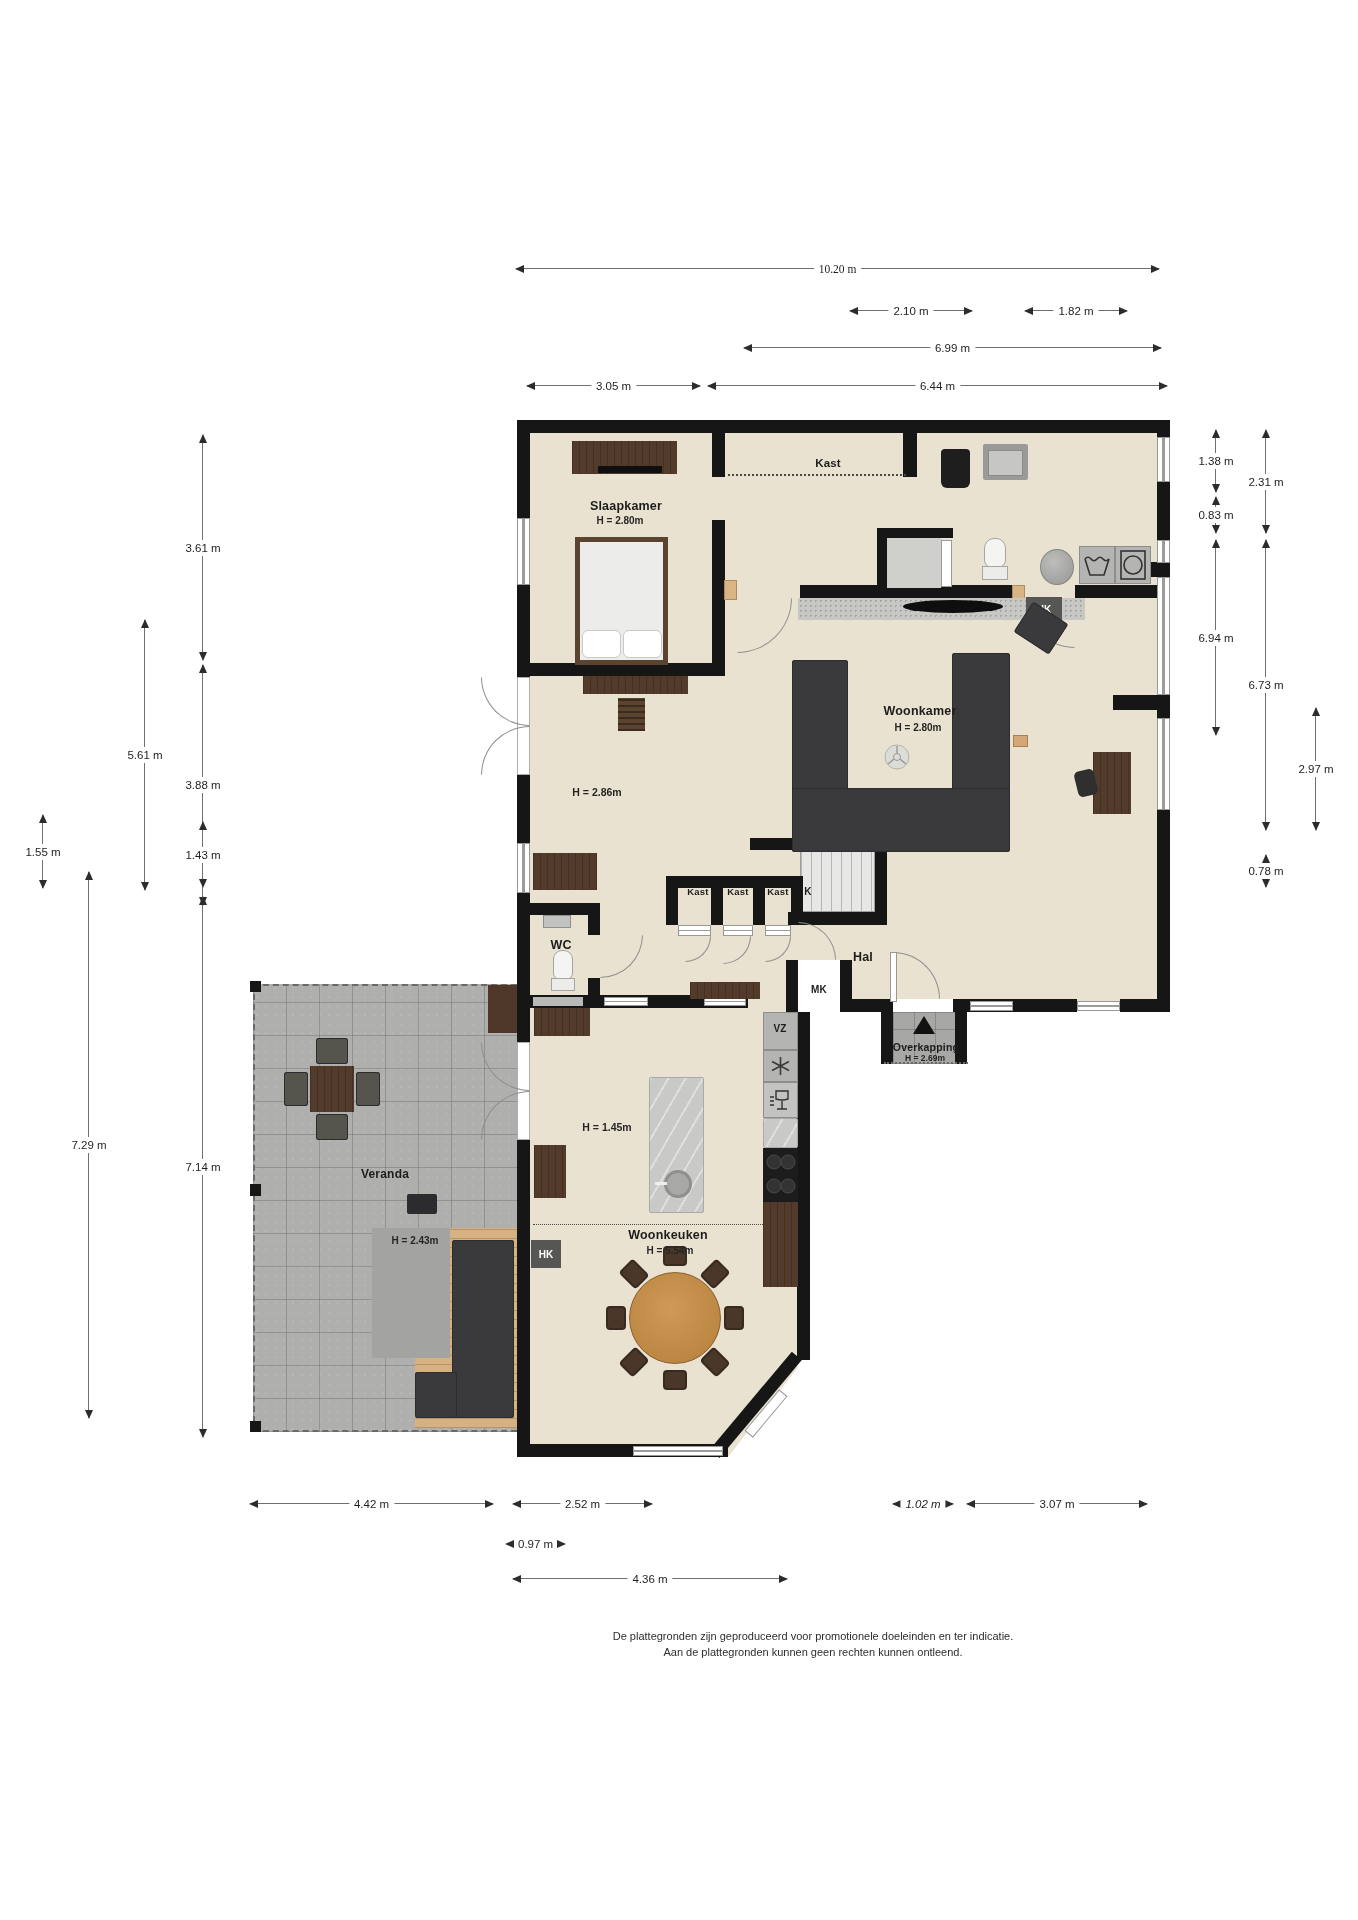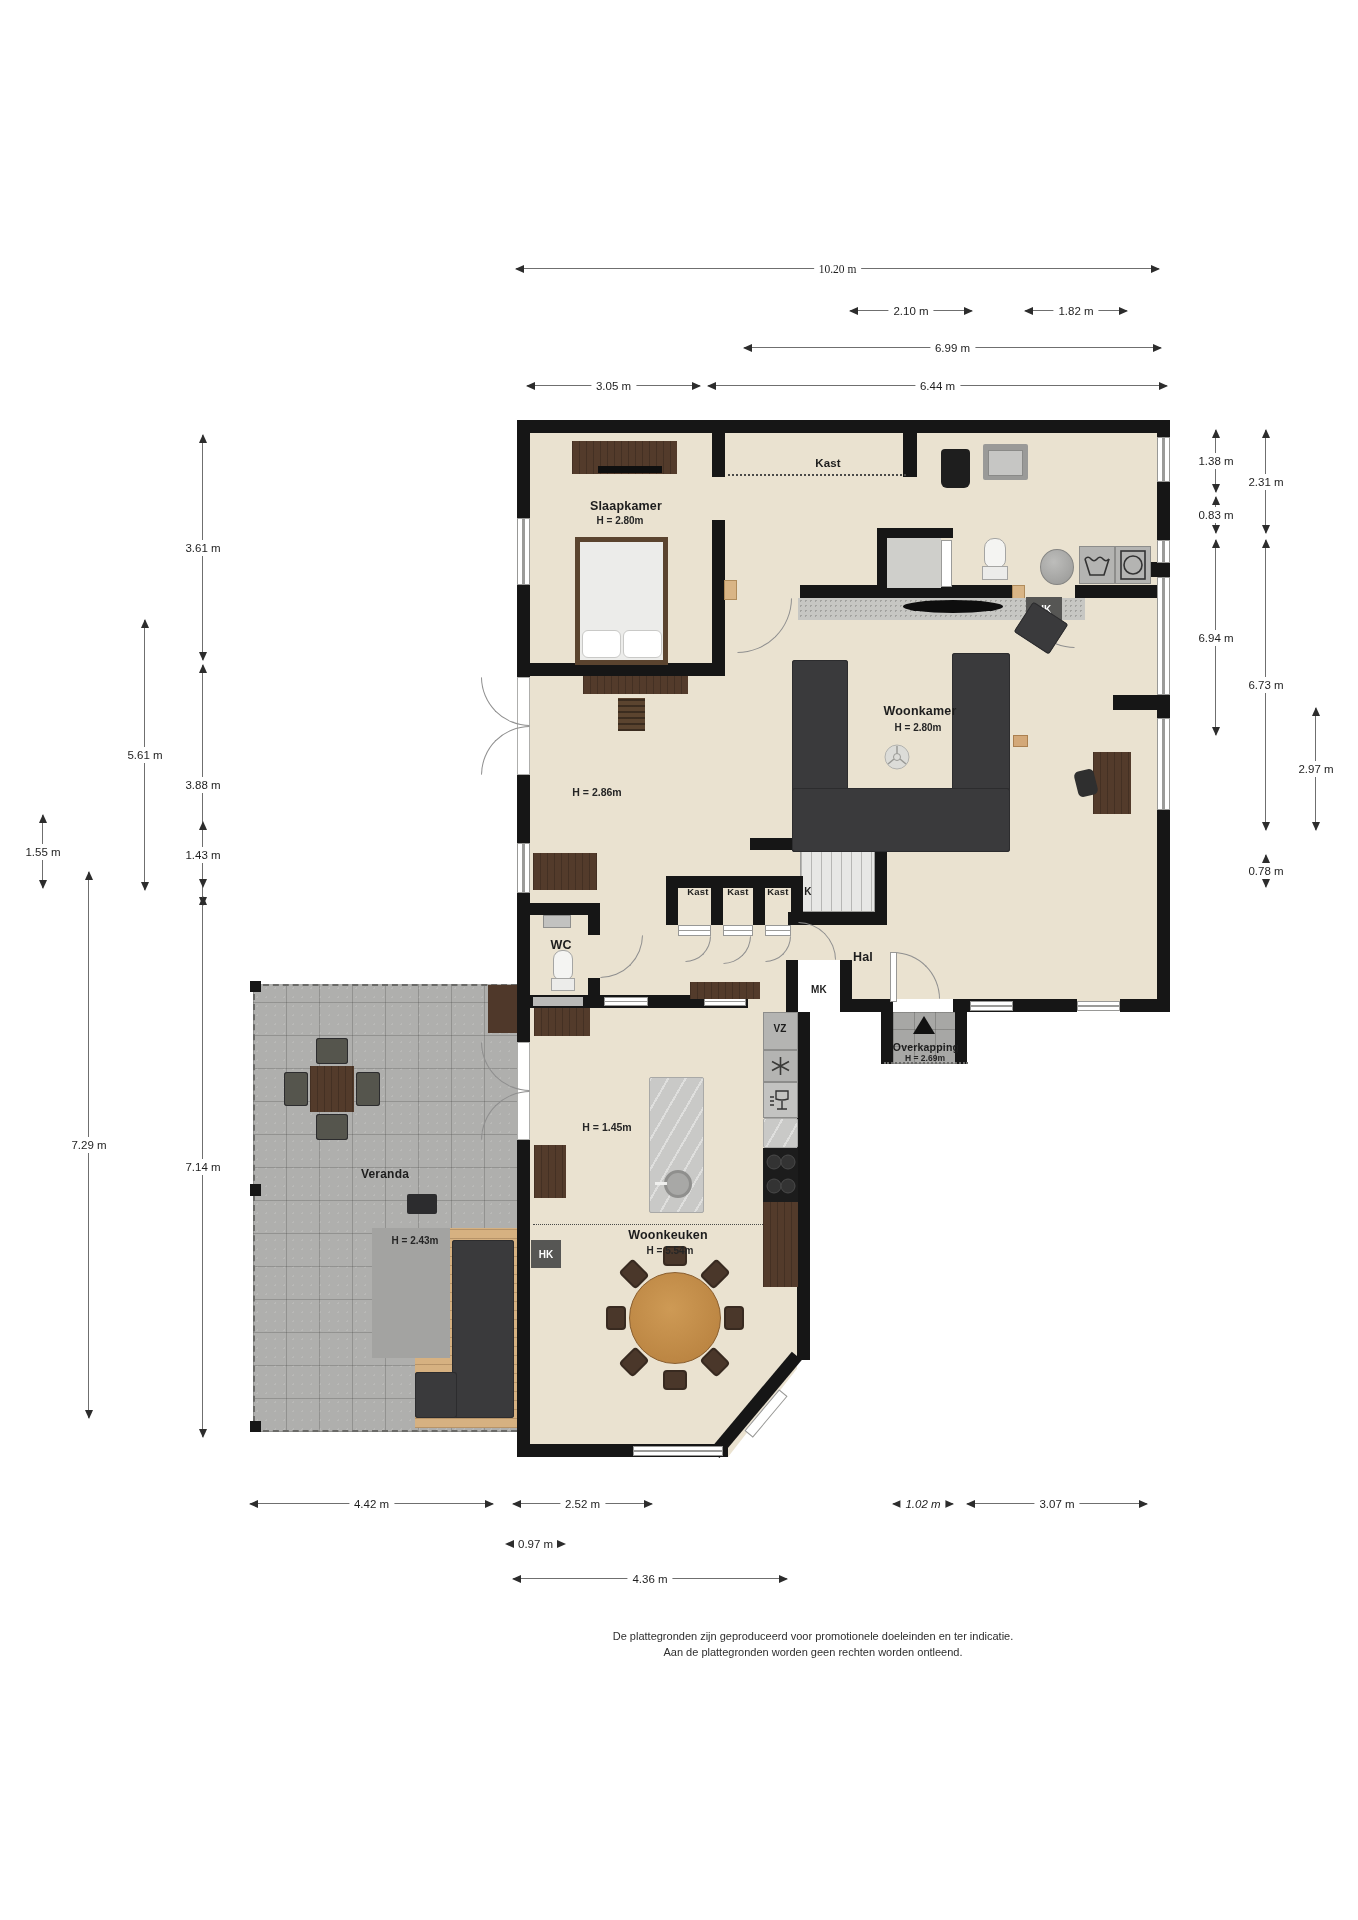--- a/index.html
+++ b/index.html
@@ -447,16 +447,16 @@
     <span style="width:0;height:0;border-top:4px solid transparent;border-bottom:4px solid transparent;border-left:9px solid #2c2c2c;"></span>
   </div>
   <div class="dimh" style="left:513px;top:1578px;width:274px;">
     <span class="a-l"></span>
       <span class="a-r"></span>
       <span class="lbl">4.36 m</span>
     </div>
 
   <div class="footer">
     <div>De plattegronden zijn geproduceerd voor promotionele doeleinden en ter indicatie.</div>
-    <div>Aan de plattegronden worden geen rechten worden ontleend.</div>
+    <div>Aan de plattegronden kunnen geen rechten kunnen ontleend.</div>
   </div>
 
 </div>
 
 </body></html>

